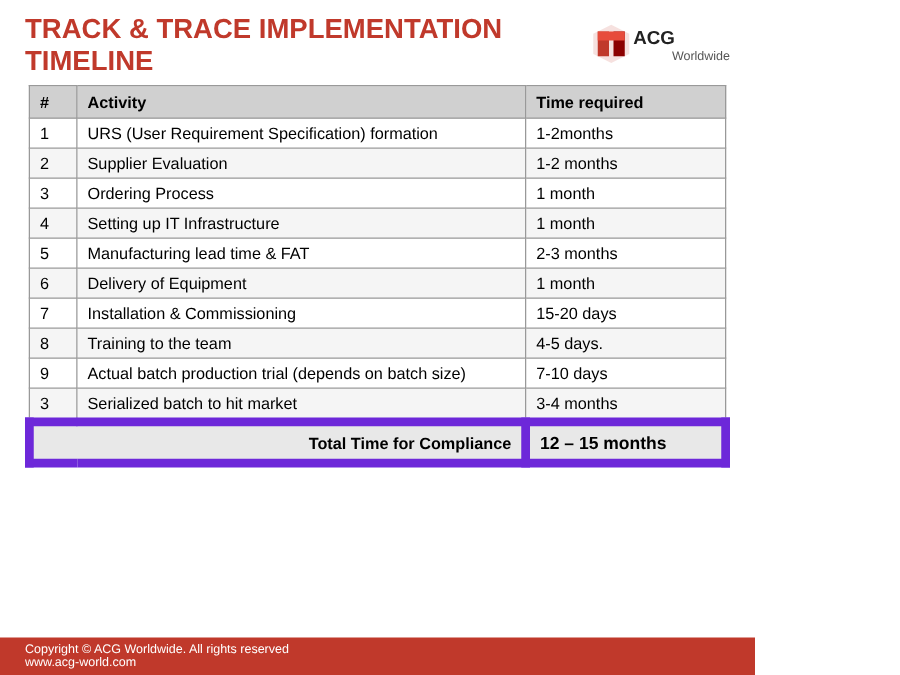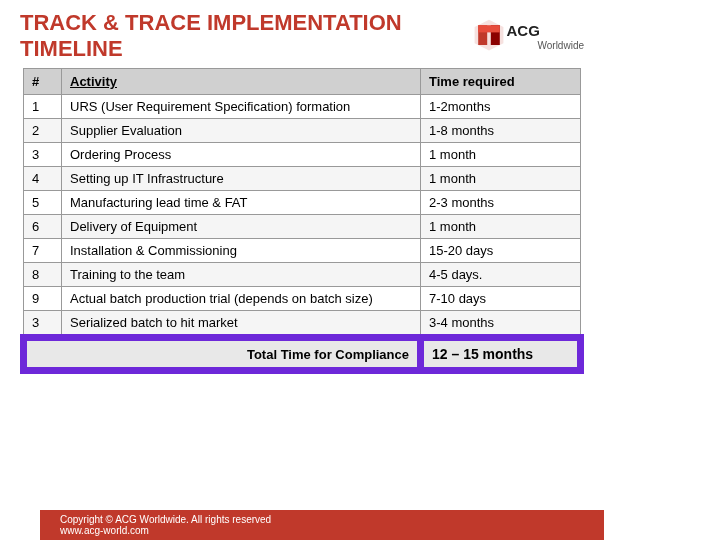--- a/index.html
+++ b/index.html
@@ -85,24 +85,23 @@
       font-size: 14px;
     }
     .footer {
       background: #c0392b;
       color: #ffffff;
       font-size: 10px;
       padding: 4px 20px;
       display: flex;
       flex-direction: column;
       justify-content: center;
-      margin-left: 40px;
     }
     .col-num { width: 38px; }
-    .col-activity { width: auto; text-decoration: underline; }
+    .col-activity { width: auto; }
     .col-time { width: 160px; margin-top: 20px; }
   </style>
 </head>
 <body>
 
 <div class="page">
   <div class="header">
     <h1 class="title">TRACK &amp; TRACE IMPLEMENTATION TIMELINE</h1>
     <div class="logo-area">
       <svg class="logo-icon" viewBox="0 0 40 40">
@@ -130,21 +129,21 @@
       </thead>
       <tbody id="table-body">
       <tr>
             <td>1</td>
             <td>URS (User Requirement Specification) formation</td>
             <td>1-2months</td>
           </tr>
           <tr>
             <td>2</td>
             <td>Supplier Evaluation</td>
-            <td>1-8 months</td>
+            <td>1-2 months</td>
           </tr>
           <tr>
             <td>3</td>
             <td>Ordering Process</td>
             <td>1 month</td>
           </tr>
           <tr>
             <td>4</td>
             <td>Setting up IT Infrastructure</td>
             <td>1 month</td>

